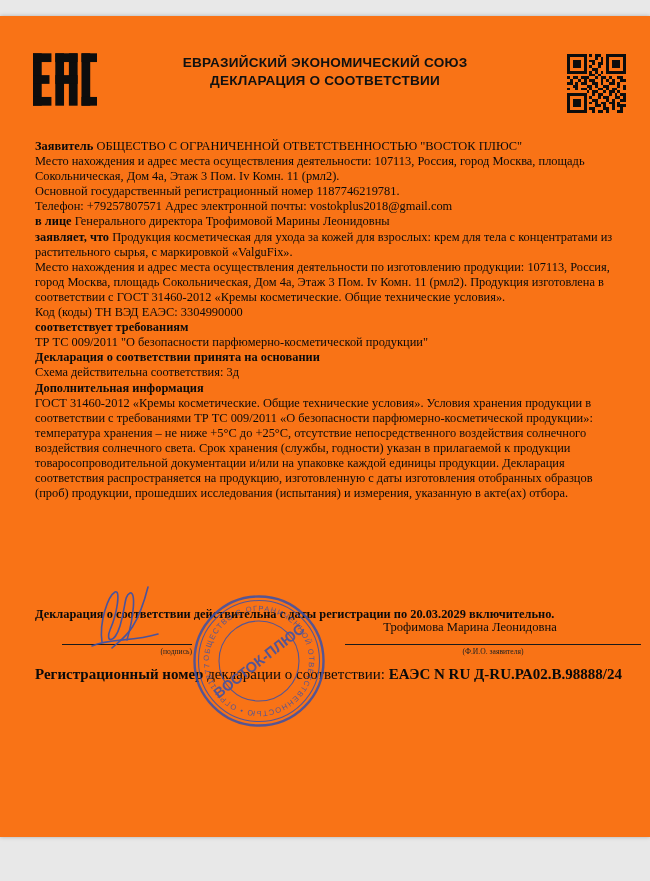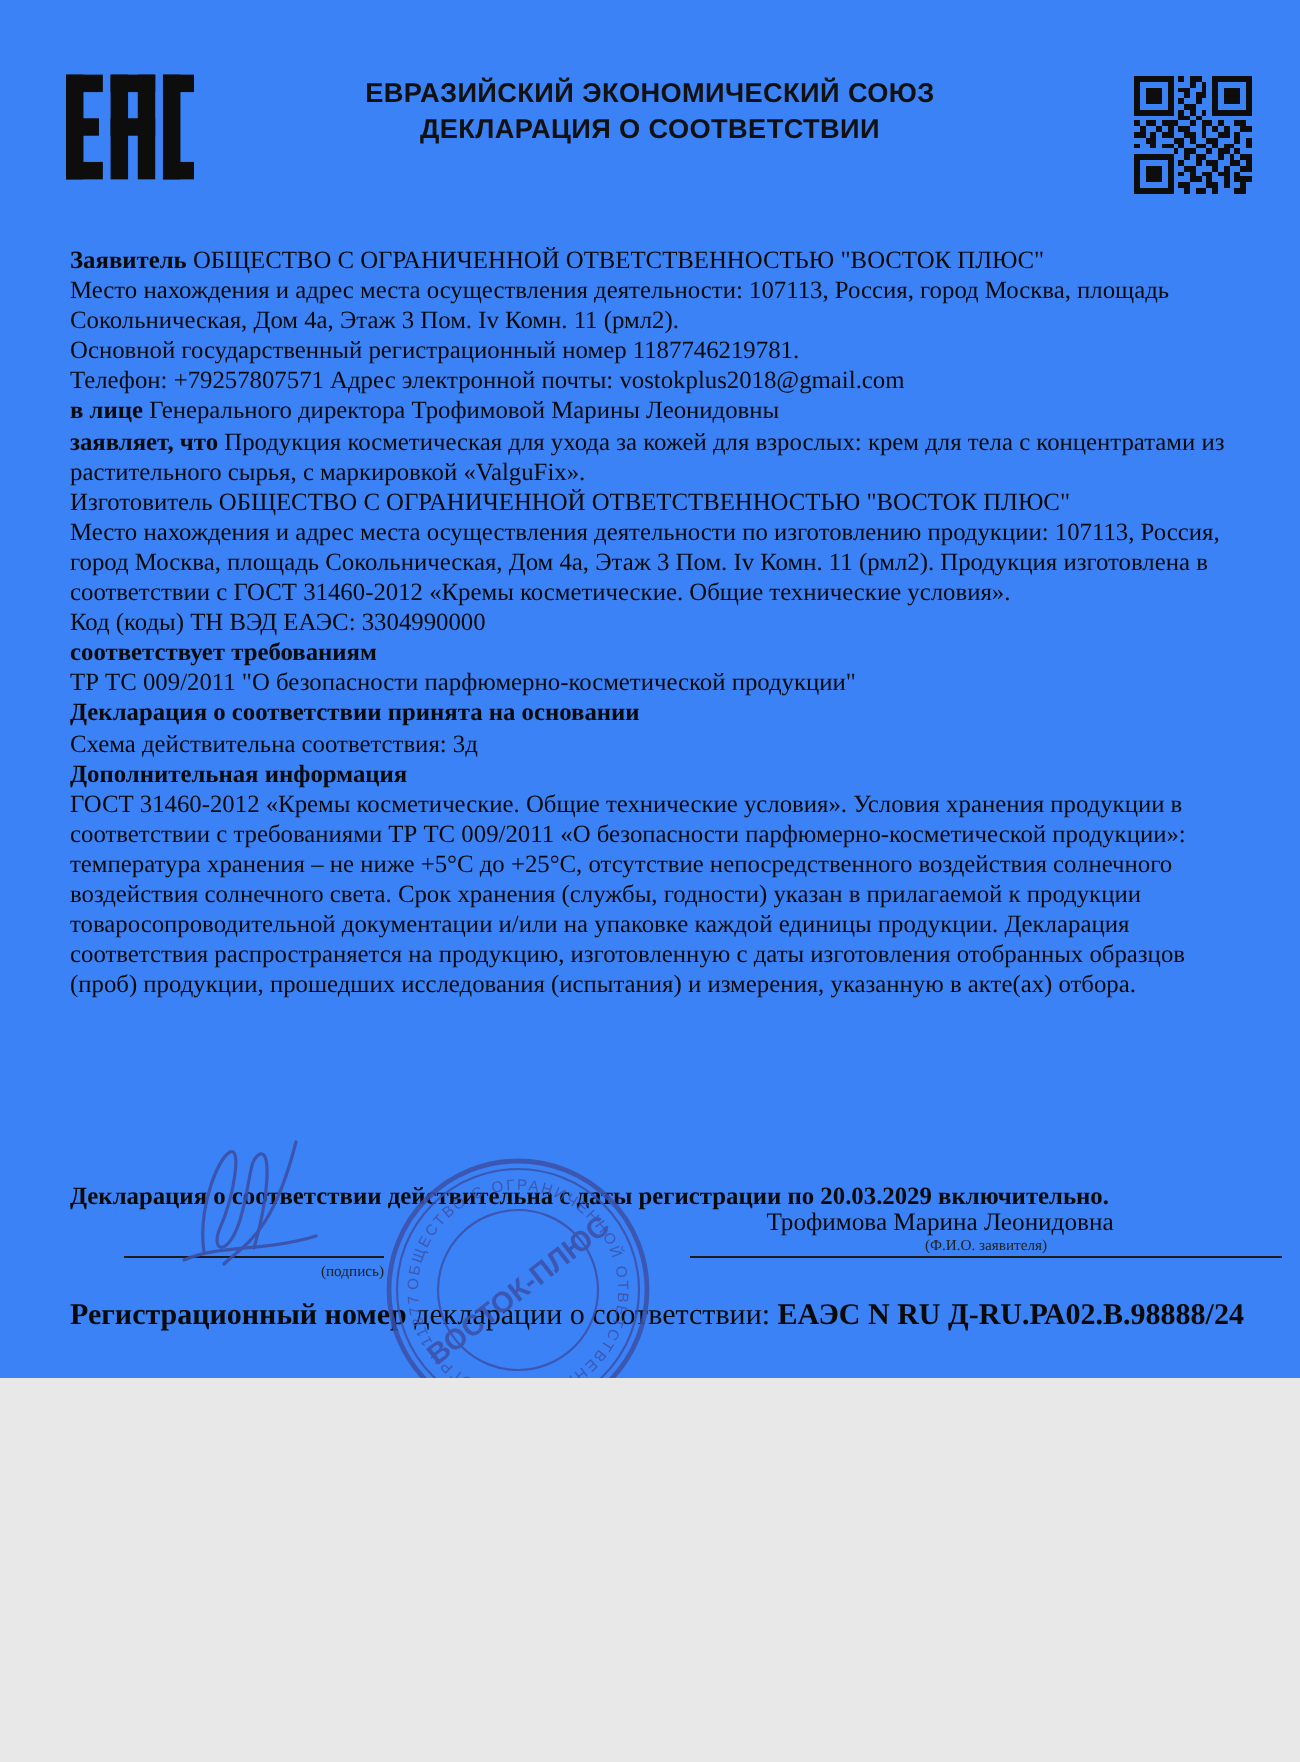--- a/index.html
+++ b/index.html
@@ -1,20 +1,20 @@
 <!DOCTYPE html>
 <html><head>
 <meta charset="utf-8">
 <style>
   * { margin:0; padding:0; box-sizing:border-box; }
   html,body { background:#e8e8e8; }
   .page {
-    position:relative; width:650px; height:689px; background:#3b82f6;
+    position:relative; width:650px; height:821px; background:#f97316;
     font-family:"Liberation Serif", serif; color:#0a0a0a; overflow:hidden;
-    margin:0 auto; box-shadow:0 0 4px rgba(0,0,0,.25);
+    margin:16px auto; box-shadow:0 0 4px rgba(0,0,0,.25);
   }
   
   .eac-logo { position:absolute; left:33px; top:37px; }
   .title-block {
     position:absolute; left:120px; right:120px; top:38px; text-align:center;
     font-family:"Liberation Sans", sans-serif; font-weight:bold;
     font-size:13.6px; line-height:17.5px; letter-spacing:.2px; color:#111;
   }
   .qr {
     position:absolute; left:567px; top:38px;
@@ -30,21 +30,21 @@
   
   .validity { position:absolute; left:35px; top:591px; width:584px;
     font-size:12.4px; line-height:15.1px; font-weight:bold; }
   .sigline { position:absolute; border-top:1.4px solid #1a1a1a; }
   .sig-line-left { left:62px; top:628px; width:130px; }
   .sig-caption-left { position:absolute; left:62px; top:631px; width:130px;
     text-align:right; font-size:7.6px; color:#222; }
   .fio-name { position:absolute; left:320px; top:604px; width:300px;
     text-align:center; font-size:12.6px; }
   .fio-line { left:345px; top:628px; width:296px; }
-  .fio-caption { position:absolute; left:345px; top:618px; width:296px;
+  .fio-caption { position:absolute; left:345px; top:631px; width:296px;
     text-align:center; font-size:7.6px; color:#222; }
   
   .reg1 { position:absolute; left:35px; top:650px; width:600px; font-size:15px; }
   .reg2 { position:absolute; left:35px; top:674px; width:600px; font-size:12.6px; }
   
   .stamp { position:absolute; left:191px; top:577px; opacity:.86; pointer-events:none; }
   .handwriting { position:absolute; left:88px; top:568px; opacity:.92; pointer-events:none; }
 </style>
 </head>
 <body>
@@ -521,21 +521,20 @@
       <div></div>
     </div>
 
   <div class="body-flow">
     <p><b>Заявитель</b><span> ОБЩЕСТВО С ОГРАНИЧЕННОЙ ОТВЕТСТВЕННОСТЬЮ "ВОСТОК ПЛЮС"</span></p>
     <p>Место нахождения и адрес места осуществления деятельности: 107113, Россия, город Москва, площадь Сокольническая, Дом 4а, Этаж 3 Пом. Iv Комн. 11 (рмл2).</p>
     <p>Основной государственный регистрационный номер 1187746219781.</p>
     <p>Телефон: +79257807571 Адрес электронной почты: vostokplus2018@gmail.com</p>
     <p><b>в лице</b><span> Генерального директора Трофимовой Марины Леонидовны</span></p>
     <p class="mt6"><b>заявляет, что</b><span> Продукция косметическая для ухода за кожей для взрослых: крем для тела с концентратами из растительного сырья, с маркировкой «ValguFix».</span></p>
-    <p>Изготовитель ОБЩЕСТВО С ОГРАНИЧЕННОЙ ОТВЕТСТВЕННОСТЬЮ "ВОСТОК ПЛЮС"</p>
     <p>Место нахождения и адрес места осуществления деятельности по изготовлению продукции: 107113, Россия, город Москва, площадь Сокольническая, Дом 4а, Этаж 3 Пом. Iv Комн. 11 (рмл2). Продукция изготовлена в соответствии с ГОСТ 31460-2012 «Кремы косметические. Общие технические условия».</p>
     <p>Код (коды) ТН ВЭД ЕАЭС: 3304990000</p>
     <p class="b mt5">соответствует требованиям</p>
     <p>ТР ТС 009/2011 "О безопасности парфюмерно-косметической продукции"</p>
     <p class="b mt4">Декларация о соответствии принята на основании</p>
     <p>Схема действительна соответствия: 3д</p>
     <p class="b mt4">Дополнительная информация</p>
     <p>ГОСТ 31460-2012 «Кремы косметические. Общие технические условия». Условия хранения продукции в соответствии с требованиями ТР ТС 009/2011 «О безопасности парфюмерно-косметической продукции»: температура хранения – не ниже +5°С до +25°С, отсутствие непосредственного воздействия солнечного воздействия солнечного света. Срок хранения (службы, годности) указан в прилагаемой к продукции товаросопроводительной документации и/или на упаковке каждой единицы продукции. Декларация соответствия распространяется на продукцию, изготовленную с даты изготовления отобранных образцов (проб) продукции, прошедших исследования (испытания) и измерения, указанную в акте(ах) отбора.</p>
   </div>
 

